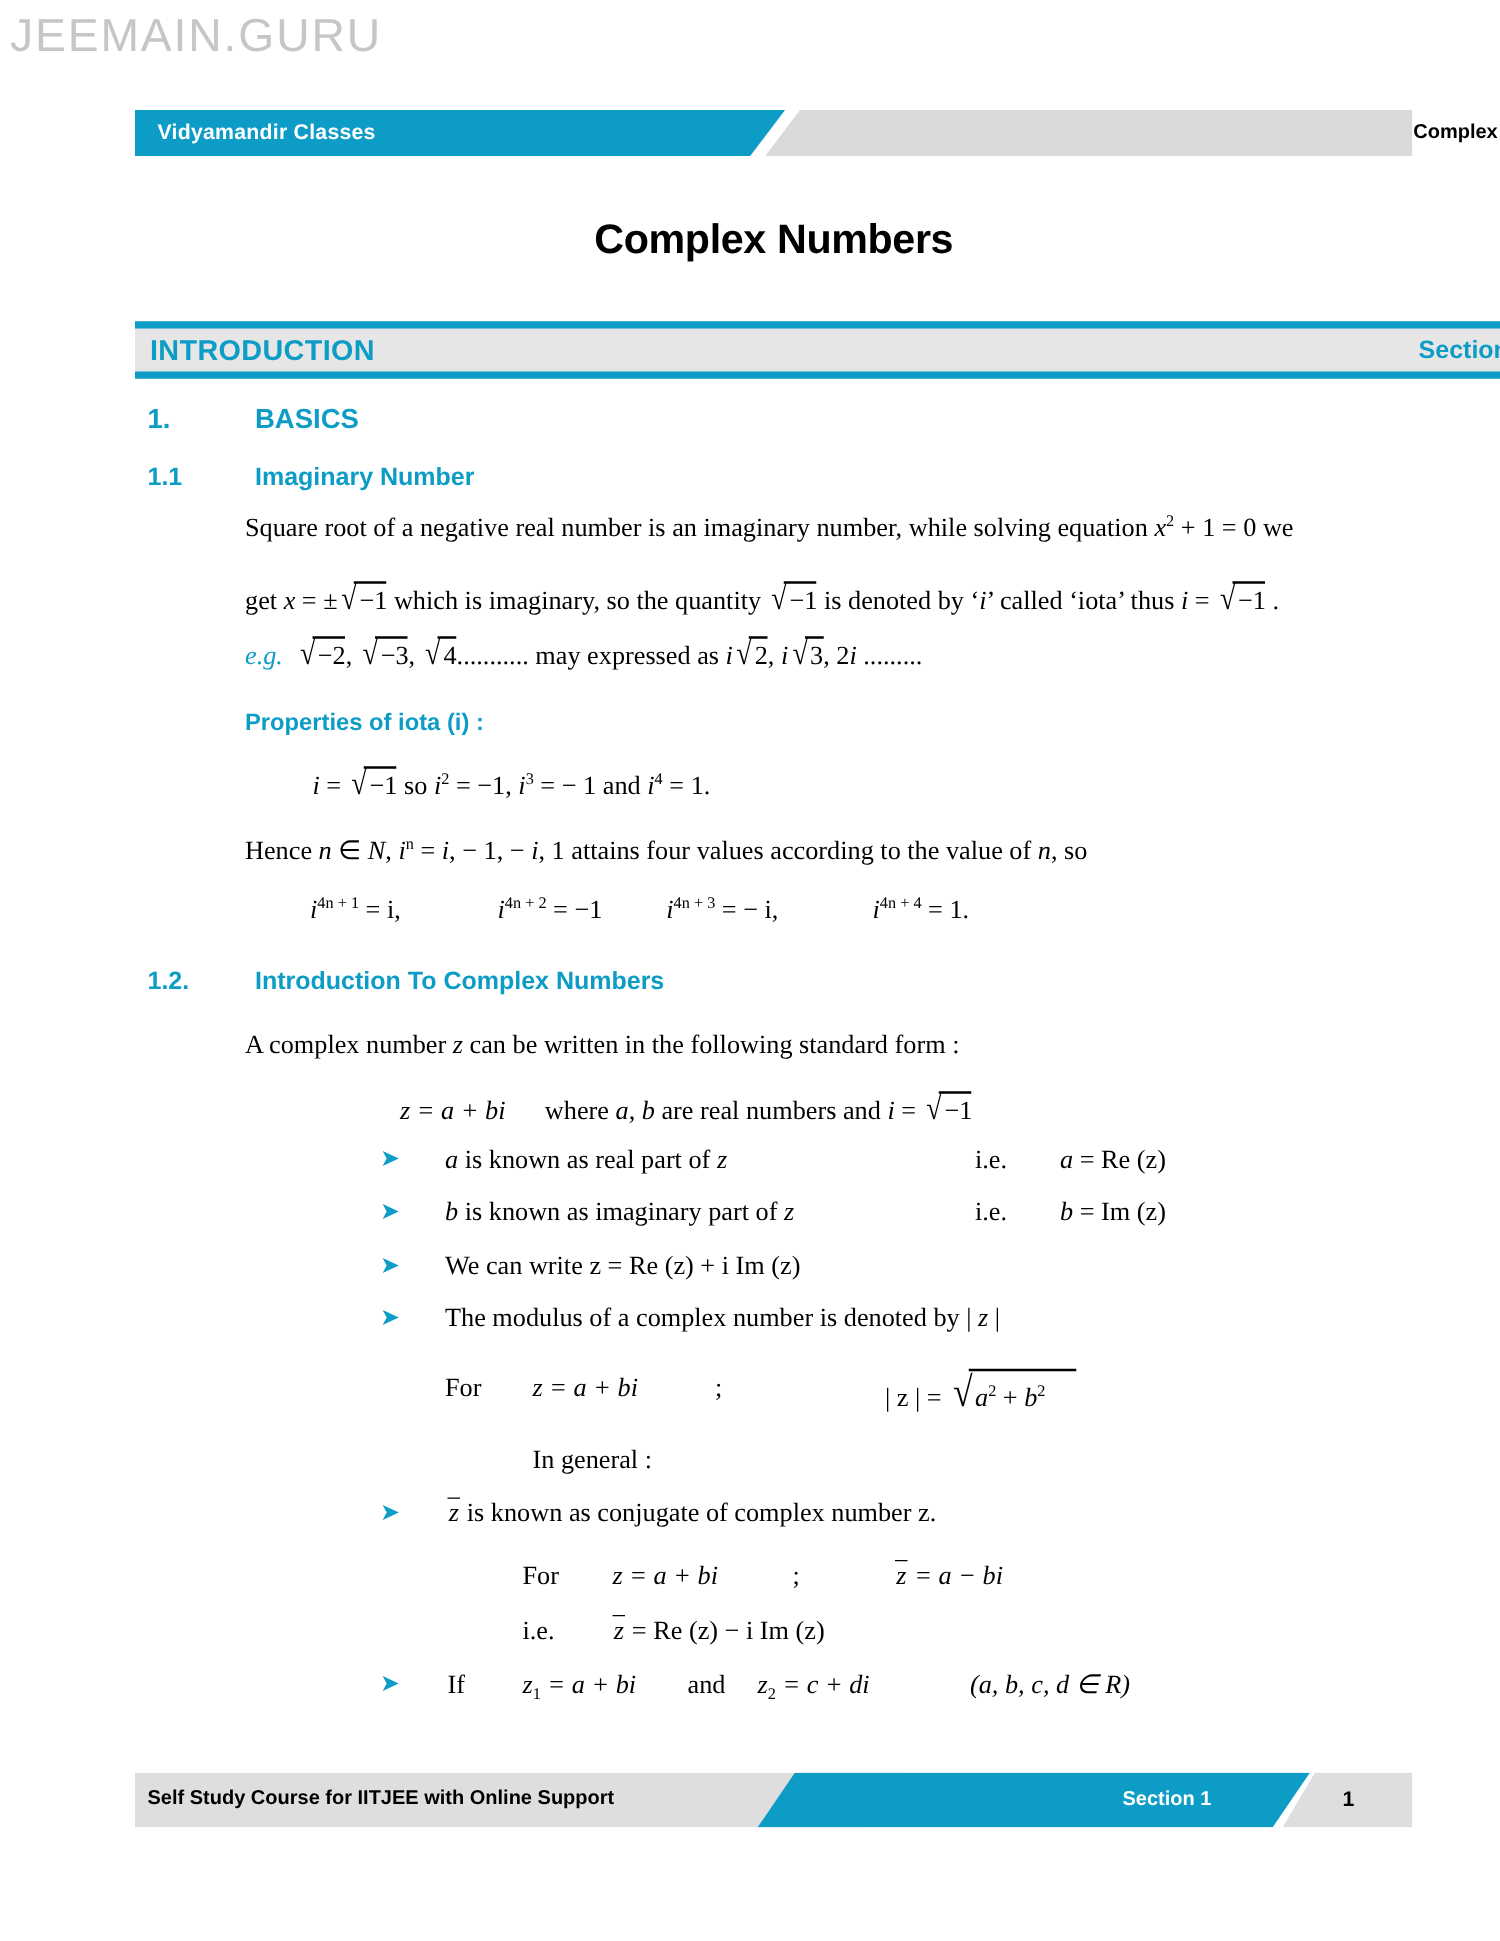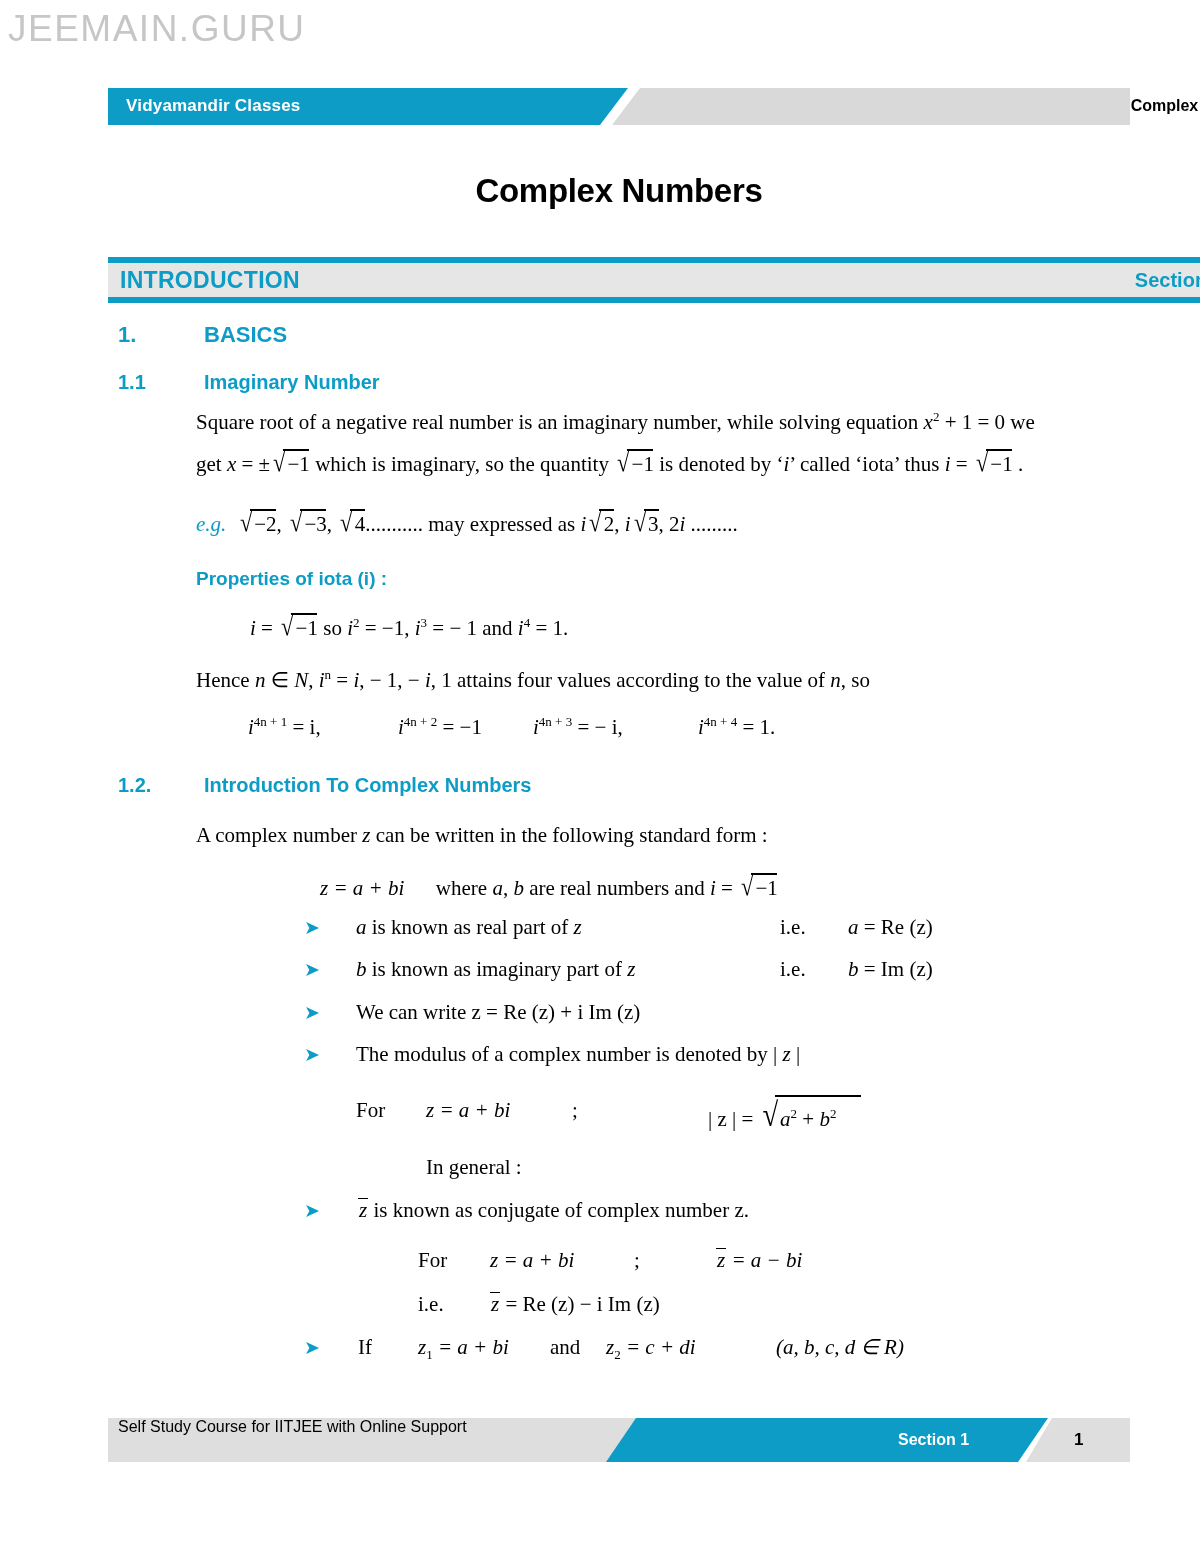--- a/index.html
+++ b/index.html
@@ -212,23 +212,23 @@
     position: absolute; left: 498px; top: 0; width: 442px; height: 44px;
     background: #0c9cc6;
     clip-path: polygon(30px 0, 100% 0, calc(100% - 30px) 100%, 0 100%);
   }
   .foot .g2 {
     position: absolute; left: 918px; top: 0; width: 104px; height: 44px;
     background: #dedede;
     clip-path: polygon(26px 0, 100% 0, 100% 100%, 0 100%);
   }
   .foot .fl {
-    position: absolute; left: 10px; top: 0;
-    font-family: "Liberation Sans", sans-serif;
-    font-weight: normal; font-size: 16px; color: #000;
+    position: absolute; left: 10px; top: 12px;
+    font-family: "Liberation Sans", sans-serif;
+    font-weight: bold; font-size: 16px; color: #000;
   }
   .foot .fc {
     position: absolute; left: 790px; top: 13px;
     font-family: "Liberation Sans", sans-serif;
     font-weight: bold; font-size: 16px; color: #fff;
   }
   .foot .fp {
     position: absolute; left: 966px; top: 12px;
     font-family: "Liberation Sans", sans-serif;
     font-weight: bold; font-size: 17px; color: #000;
@@ -266,21 +266,21 @@
 
   <div class="h-row" style="left:10px; top:371px; font-size:20px;">
     <span class="h-num">1.1</span>
     <span class="h-txt">Imaginary Number</span>
   </div>
 
   <div class="txt" style="left:88px; top:410px;">
     <span>Square root of a negative real number is an imaginary number, while solving equation </span><i>x</i><sup>2</sup><span> + 1 = 0 we</span>
   </div>
 
-  <div class="txt" style="left:88px; top:448px;">
+  <div class="txt" style="left:88px; top:464px;">
     <span>get </span><i>x</i><span> = ±</span><span class="rad"><span class="sign">√</span><span class="bar" style="width:26px;"></span><span class="inner">−1</span></span><span> which is imaginary, so the quantity </span><span class="rad"><span class="sign">√</span><span class="bar" style="width:26px;"></span><span class="inner">−1</span></span><span> is denoted by ‘</span><i>i</i><span>’ called ‘iota’ thus </span><i>i</i><span> = </span><span class="rad"><span class="sign">√</span><span class="bar" style="width:26px;"></span><span class="inner">−1</span></span><span> .</span>
   </div>
 
   <div class="txt" style="left:88px; top:508px;">
     <span class="eg">e.g.</span>&nbsp;&nbsp;<span class="rad"><span class="sign">√</span><span class="bar" style="width:26px;"></span><span class="inner">−2</span></span><span>, </span><span class="rad"><span class="sign">√</span><span class="bar" style="width:26px;"></span><span class="inner">−3</span></span><span>, </span><span class="rad"><span class="sign">√</span><span class="bar" style="width:15px;"></span><span class="inner">4</span></span><span>...........</span><span> may expressed as </span><i>i</i><span class="rad"><span class="sign">√</span><span class="bar" style="width:15px;"></span><span class="inner">2</span></span><span>, </span><i>i</i><span class="rad"><span class="sign">√</span><span class="bar" style="width:15px;"></span><span class="inner">3</span></span><span>,  2</span><i>i</i><span> .........</span>
   </div>
 
   <div class="sub-head" style="left:88px; top:568px;">Properties of iota (i) :</div>
 
   <div class="txt" style="left:142px; top:612px;">

